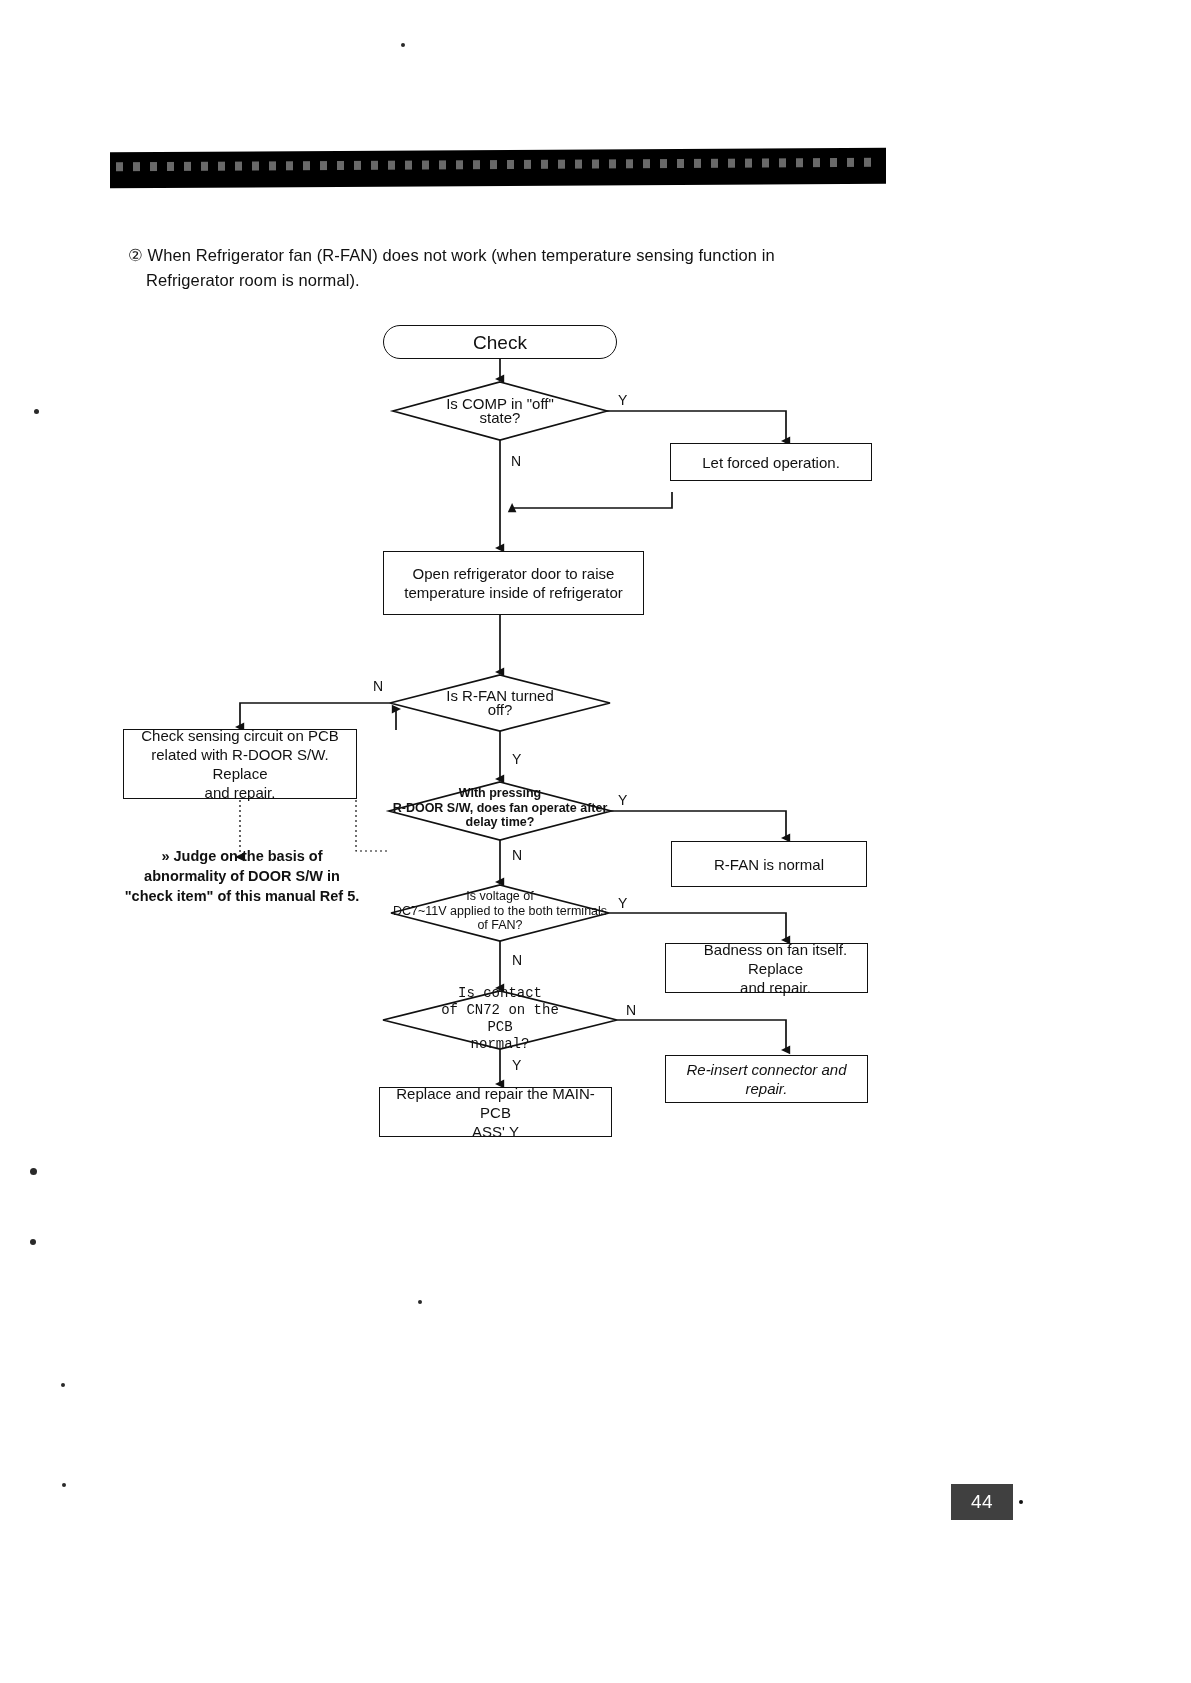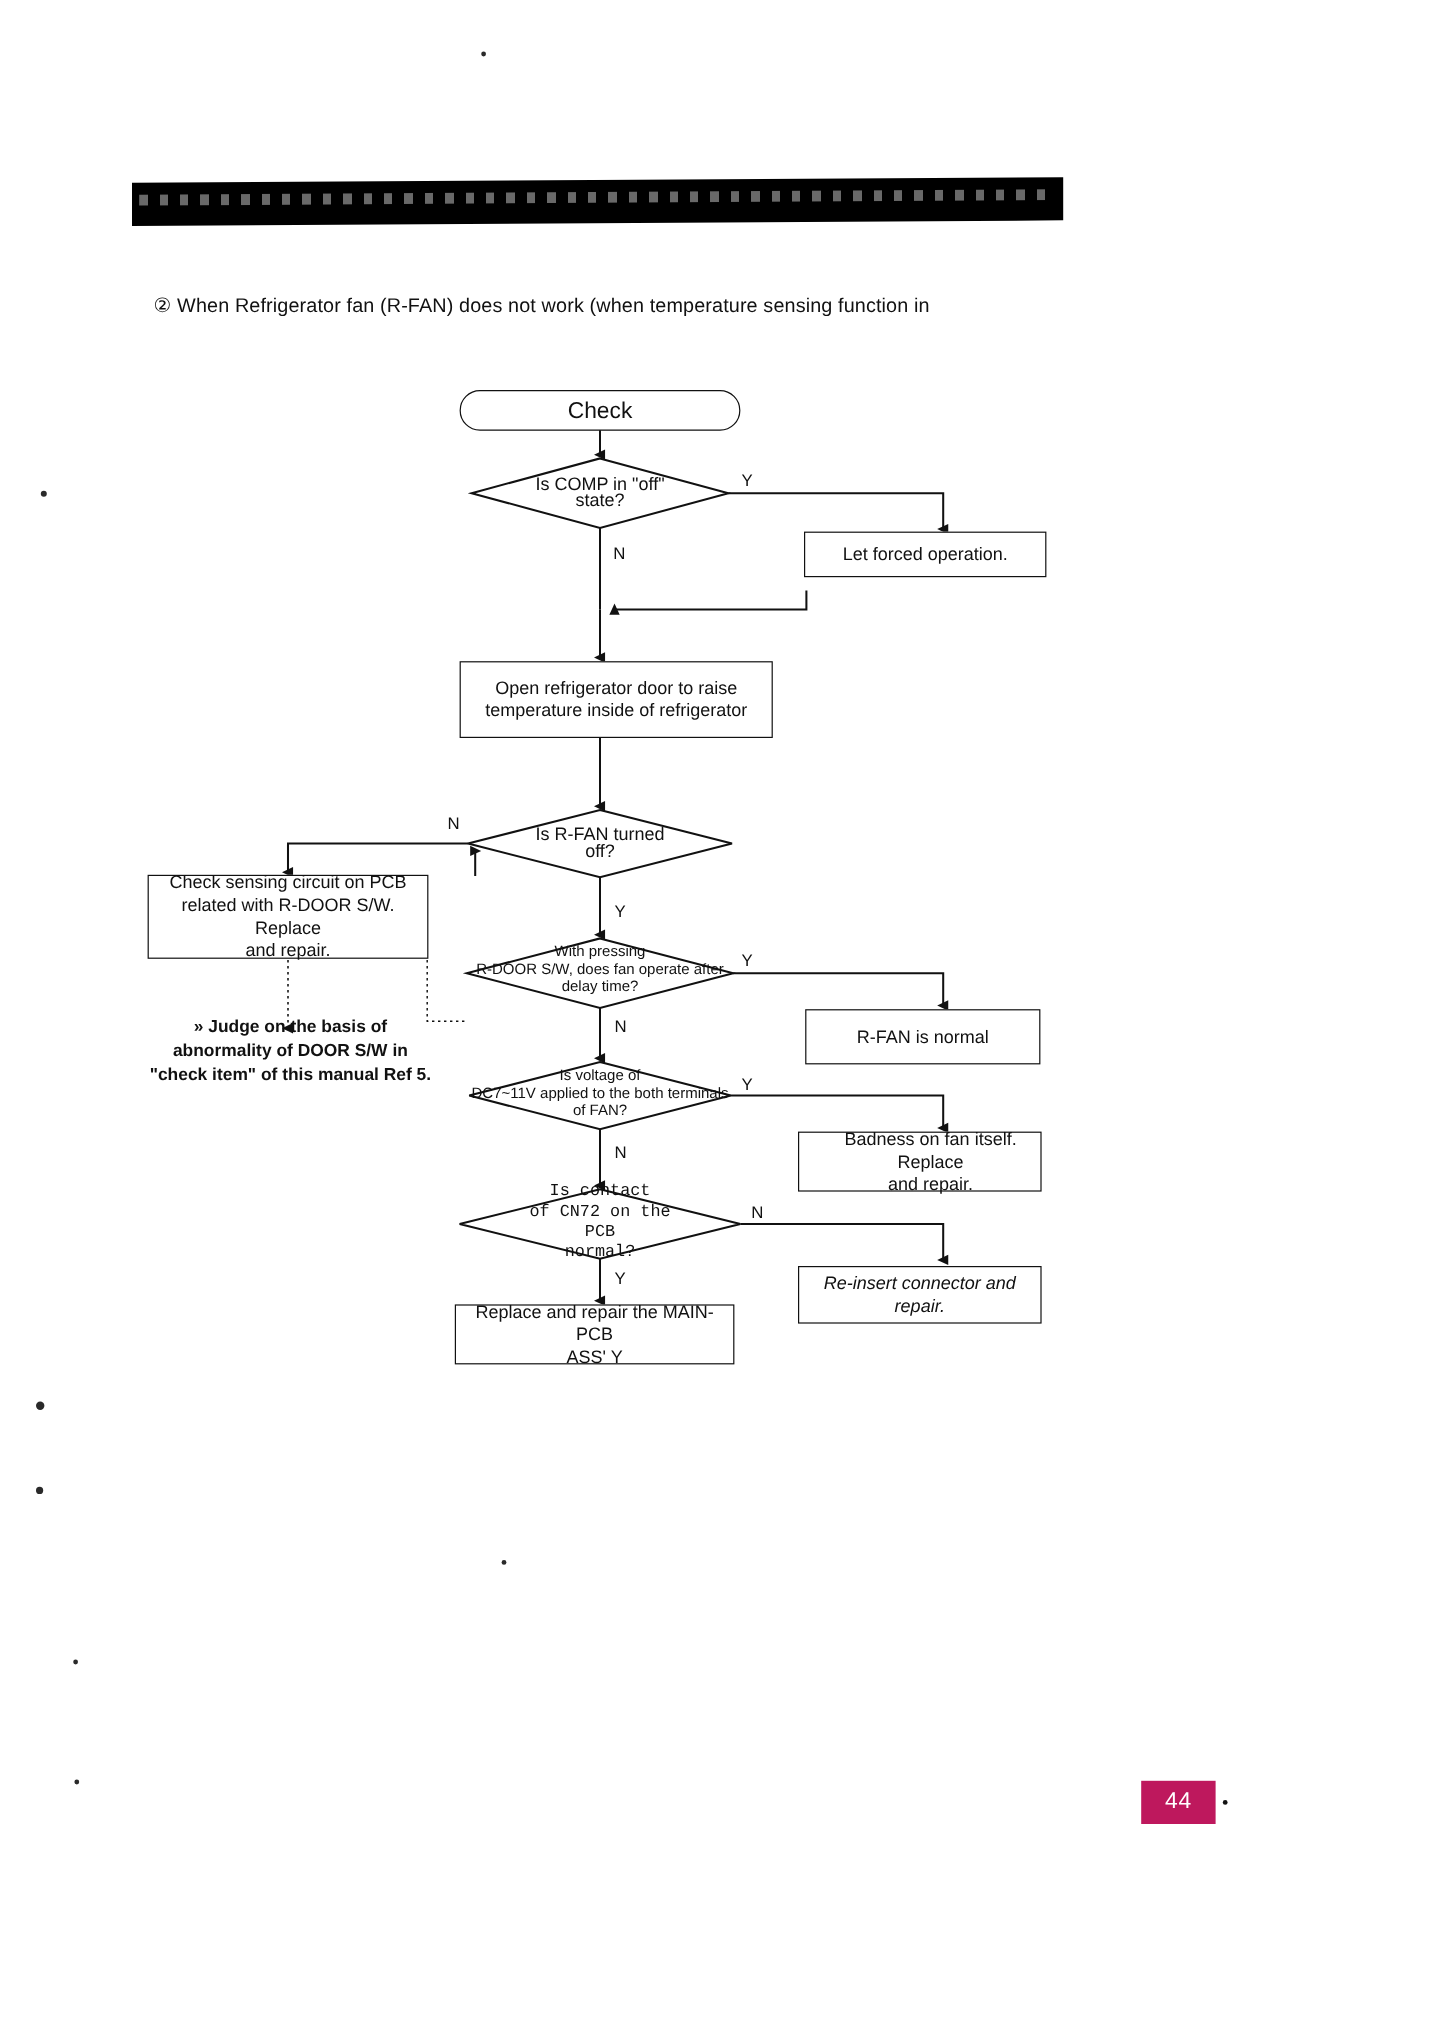--- a/index.html
+++ b/index.html
@@ -115,21 +115,21 @@
     line-height: 14px;
   }
 
   
   .page-chip {
     position: absolute;
     left: 951px;
     top: 1484px;
     width: 62px;
     height: 36px;
-    background: #be185d;
+    background: #404040;
     color: #fff;
     display: flex;
     align-items: center;
     justify-content: center;
     font-size: 19px;
     letter-spacing: .5px;
   }
   .page-chip-dot {
     position: absolute;
     left: 1019px;
@@ -148,20 +148,21 @@
 <div class="speck" style="left:30px;top:1239px;width:6px;height:6px;"></div>
 <div class="speck" style="left:61px;top:1383px;width:4px;height:4px;"></div>
 <div class="speck" style="left:62px;top:1483px;width:4px;height:4px;"></div>
 <div class="speck" style="left:401px;top:43px;width:4px;height:4px;"></div>
 <div class="speck" style="left:418px;top:1300px;width:4px;height:4px;"></div>
 
 <div class="black-bar"></div>
 
 <div class="intro">
   <span>② When Refrigerator fan (R-FAN) does  not work (when  temperature sensing function in</span>
+  <span class="l2">Refrigerator room is normal).</span>
 </div>
 
 <svg id="chart-canvas" viewBox="0 0 1191 1683">
   <defs>
     <marker id="arrow" markerWidth="11" markerHeight="11" refX="5.2" refY="5" orient="auto" markerUnits="userSpaceOnUse">
       <path d="M0.8,0.8 L9.4,0.8 L5.1,10 Z" fill="#111"></path>
     </marker>
     <marker id="arrowup" markerWidth="11" markerHeight="11" refX="5.2" refY="5" orient="auto" markerUnits="userSpaceOnUse">
       <path d="M0.8,0.8 L9.4,0.8 L5.1,10 Z" fill="#111"></path>
     </marker>
@@ -239,21 +240,21 @@
   <span>related with R-DOOR S/W. Replace</span>
   <span>and repair.</span>
 </div>
 
 <div class="node note" style="left:118px;top:843px;width:248px;height:66px;flex-direction:column;">
   <span>» Judge  on the  basis of</span>
   <span>abnormality  of DOOR S/W in</span>
   <span>"check item" of  this manual Ref 5.</span>
 </div>
 
-<div class="node decision" style="left:398px;top:784px;width:204px;height:48px;flex-direction:column;">
+<div class="node decision" style="left:398px;top:784px;width:204px;height:48px;flex-direction:column;font-weight:bold;">
   <span>With pressing</span>
   <span style="white-space:nowrap;">R-DOOR S/W, does fan operate after</span>
   <span>delay time?</span>
 </div>
 
 <div class="node process" style="left:671px;top:841px;width:196px;height:46px;">
   <span>R-FAN is normal</span>
 </div>
 
 <div class="node decision" style="left:398px;top:887px;width:204px;height:48px;flex-direction:column;">

